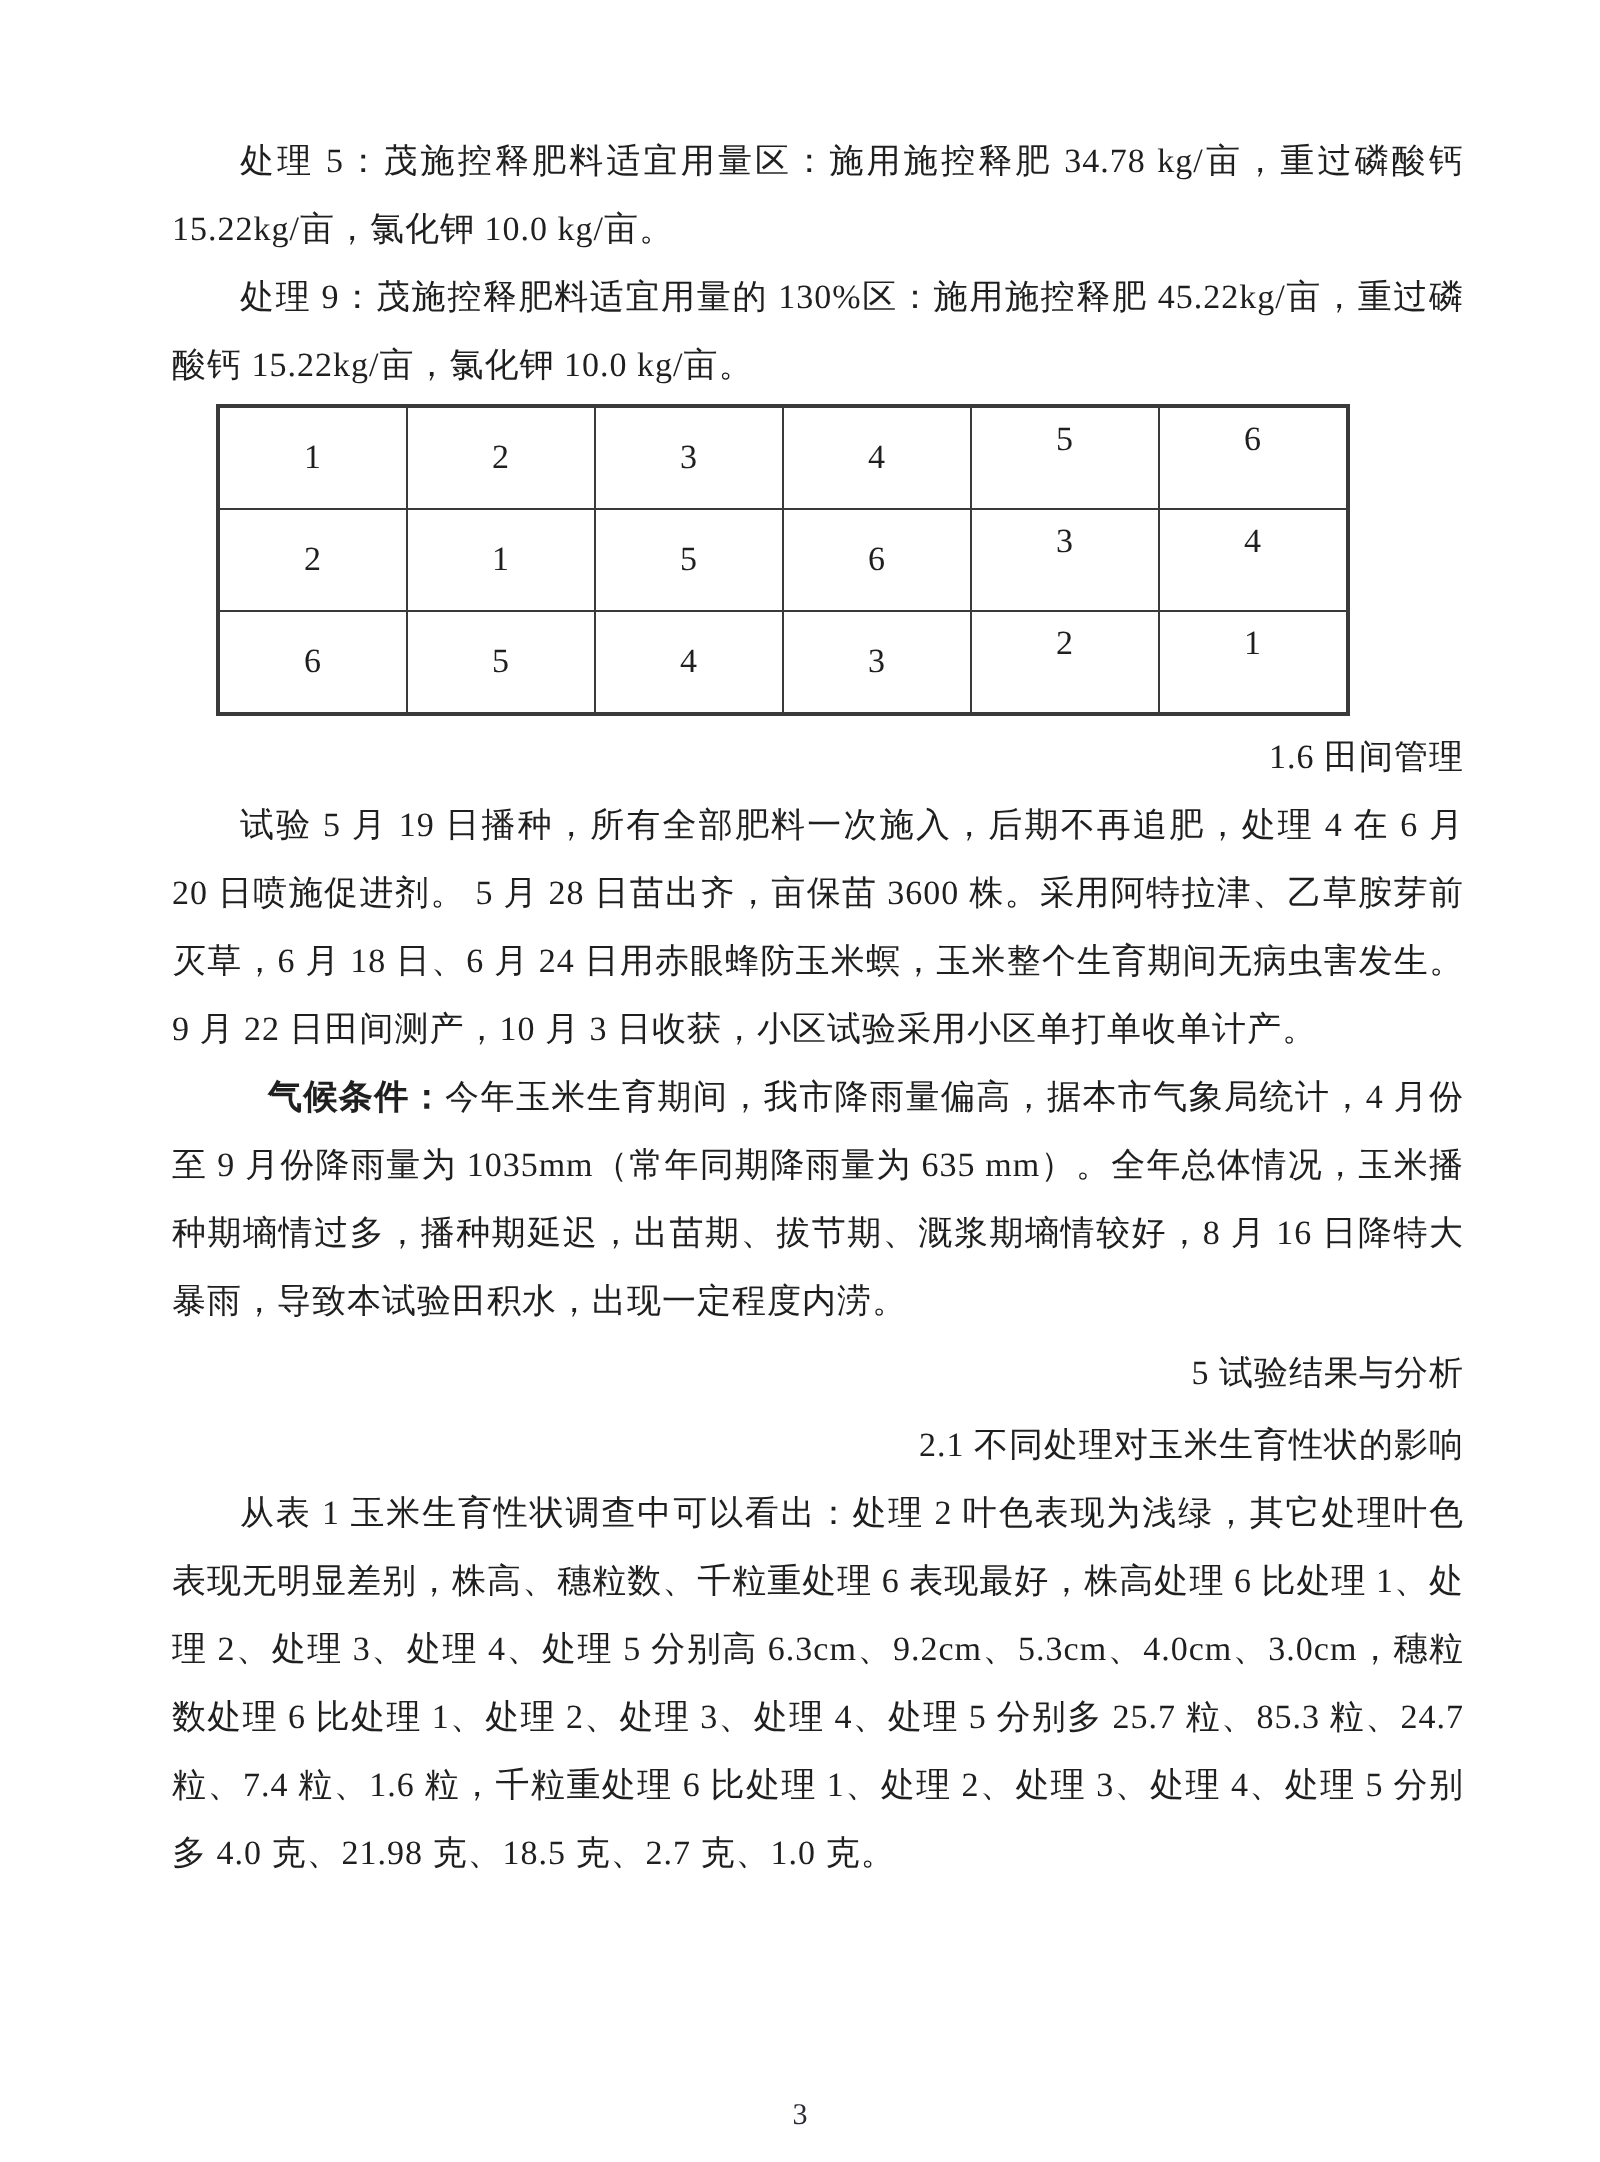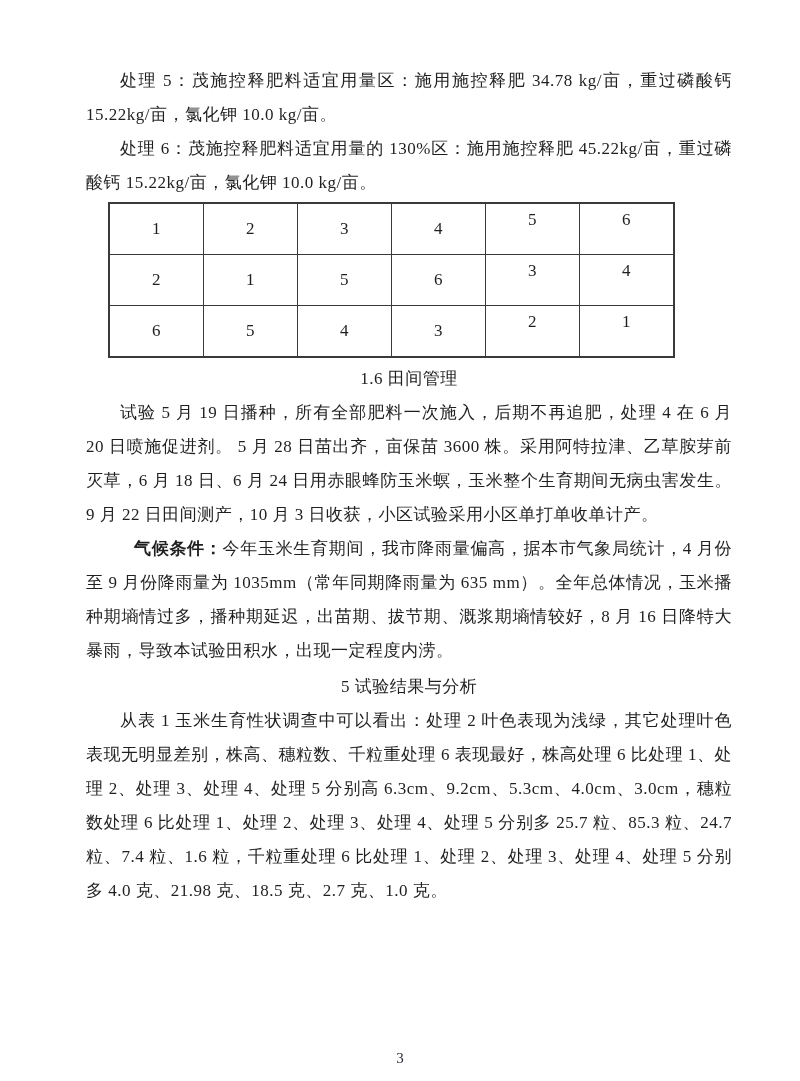--- a/index.html
+++ b/index.html
@@ -31,21 +31,21 @@
   }
   .indent {
     text-indent: 2em;
   }
   .heading {
     margin: 0;
     padding-top: 2px;
     font-weight: normal;
     font-size: 17px;
     line-height: 34px;
-    text-align: center;
+    text-align: right;
   }
   .bold-lead {
     font-weight: bold;
     font-family: "Liberation Sans", "DejaVu Sans", sans-serif;
     margin-left: 14px;
   }
   .plot-table {
     border-collapse: collapse;
     table-layout: fixed;
     width: 560px;
@@ -77,21 +77,21 @@
   }
 </style>
 </head>
 <body>
 
 <div class="page">
   <div class="content">
 
     <p class="para indent">处理 5：茂施控释肥料适宜用量区：施用施控释肥 34.78 kg/亩，重过磷酸钙 15.22kg/亩，氯化钾 10.0 kg/亩。</p>
 
-    <p class="para indent">处理 6：茂施控释肥料适宜用量的 130%区：施用施控释肥 45.22kg/亩，重过磷酸钙 15.22kg/亩，氯化钾 10.0 kg/亩。</p>
+    <p class="para indent">处理 9：茂施控释肥料适宜用量的 130%区：施用施控释肥 45.22kg/亩，重过磷酸钙 15.22kg/亩，氯化钾 10.0 kg/亩。</p>
 
 
     <table class="plot-table">
       <tbody>
         <tr>
           <td>1</td>
           <td>2</td>
           <td>3</td>
           <td>4</td>
           <td class="top-align">5</td>
@@ -117,19 +117,20 @@
     </table>
 
     <h3 class="heading">1.6 田间管理</h3>
 
     <p class="para indent">试验 5 月 19 日播种，所有全部肥料一次施入，后期不再追肥，处理 4 在 6 月 20 日喷施促进剂。 5 月 28 日苗出齐，亩保苗 3600 株。采用阿特拉津、乙草胺芽前灭草，6 月 18 日、6 月 24 日用赤眼蜂防玉米螟，玉米整个生育期间无病虫害发生。9 月 22 日田间测产，10 月 3 日收获，小区试验采用小区单打单收单计产。</p>
 
     <p class="para indent"><span class="bold-lead">气候条件：</span><span>今年玉米生育期间，我市降雨量偏高，据本市气象局统计，4 月份至 9 月份降雨量为 1035mm（常年同期降雨量为 635 mm）。全年总体情况，玉米播种期墒情过多，播种期延迟，出苗期、拔节期、溉浆期墒情较好，8 月 16 日降特大暴雨，导致本试验田积水，出现一定程度内涝。</span></p>
 
     <h3 class="heading">5 试验结果与分析</h3>
 
+    <h3 class="heading">2.1 不同处理对玉米生育性状的影响</h3>
 
     <p class="para indent">从表 1 玉米生育性状调查中可以看出：处理 2 叶色表现为浅绿，其它处理叶色表现无明显差别，株高、穗粒数、千粒重处理 6 表现最好，株高处理 6 比处理 1、处理 2、处理 3、处理 4、处理 5 分别高 6.3cm、9.2cm、5.3cm、4.0cm、3.0cm，穗粒数处理 6 比处理 1、处理 2、处理 3、处理 4、处理 5 分别多 25.7 粒、85.3 粒、24.7 粒、7.4 粒、1.6 粒，千粒重处理 6 比处理 1、处理 2、处理 3、处理 4、处理 5 分别多 4.0 克、21.98 克、18.5 克、2.7 克、1.0 克。</p>
 
   </div>
 
   <div class="page-number">3</div>
 </div>
 
 </body></html>

